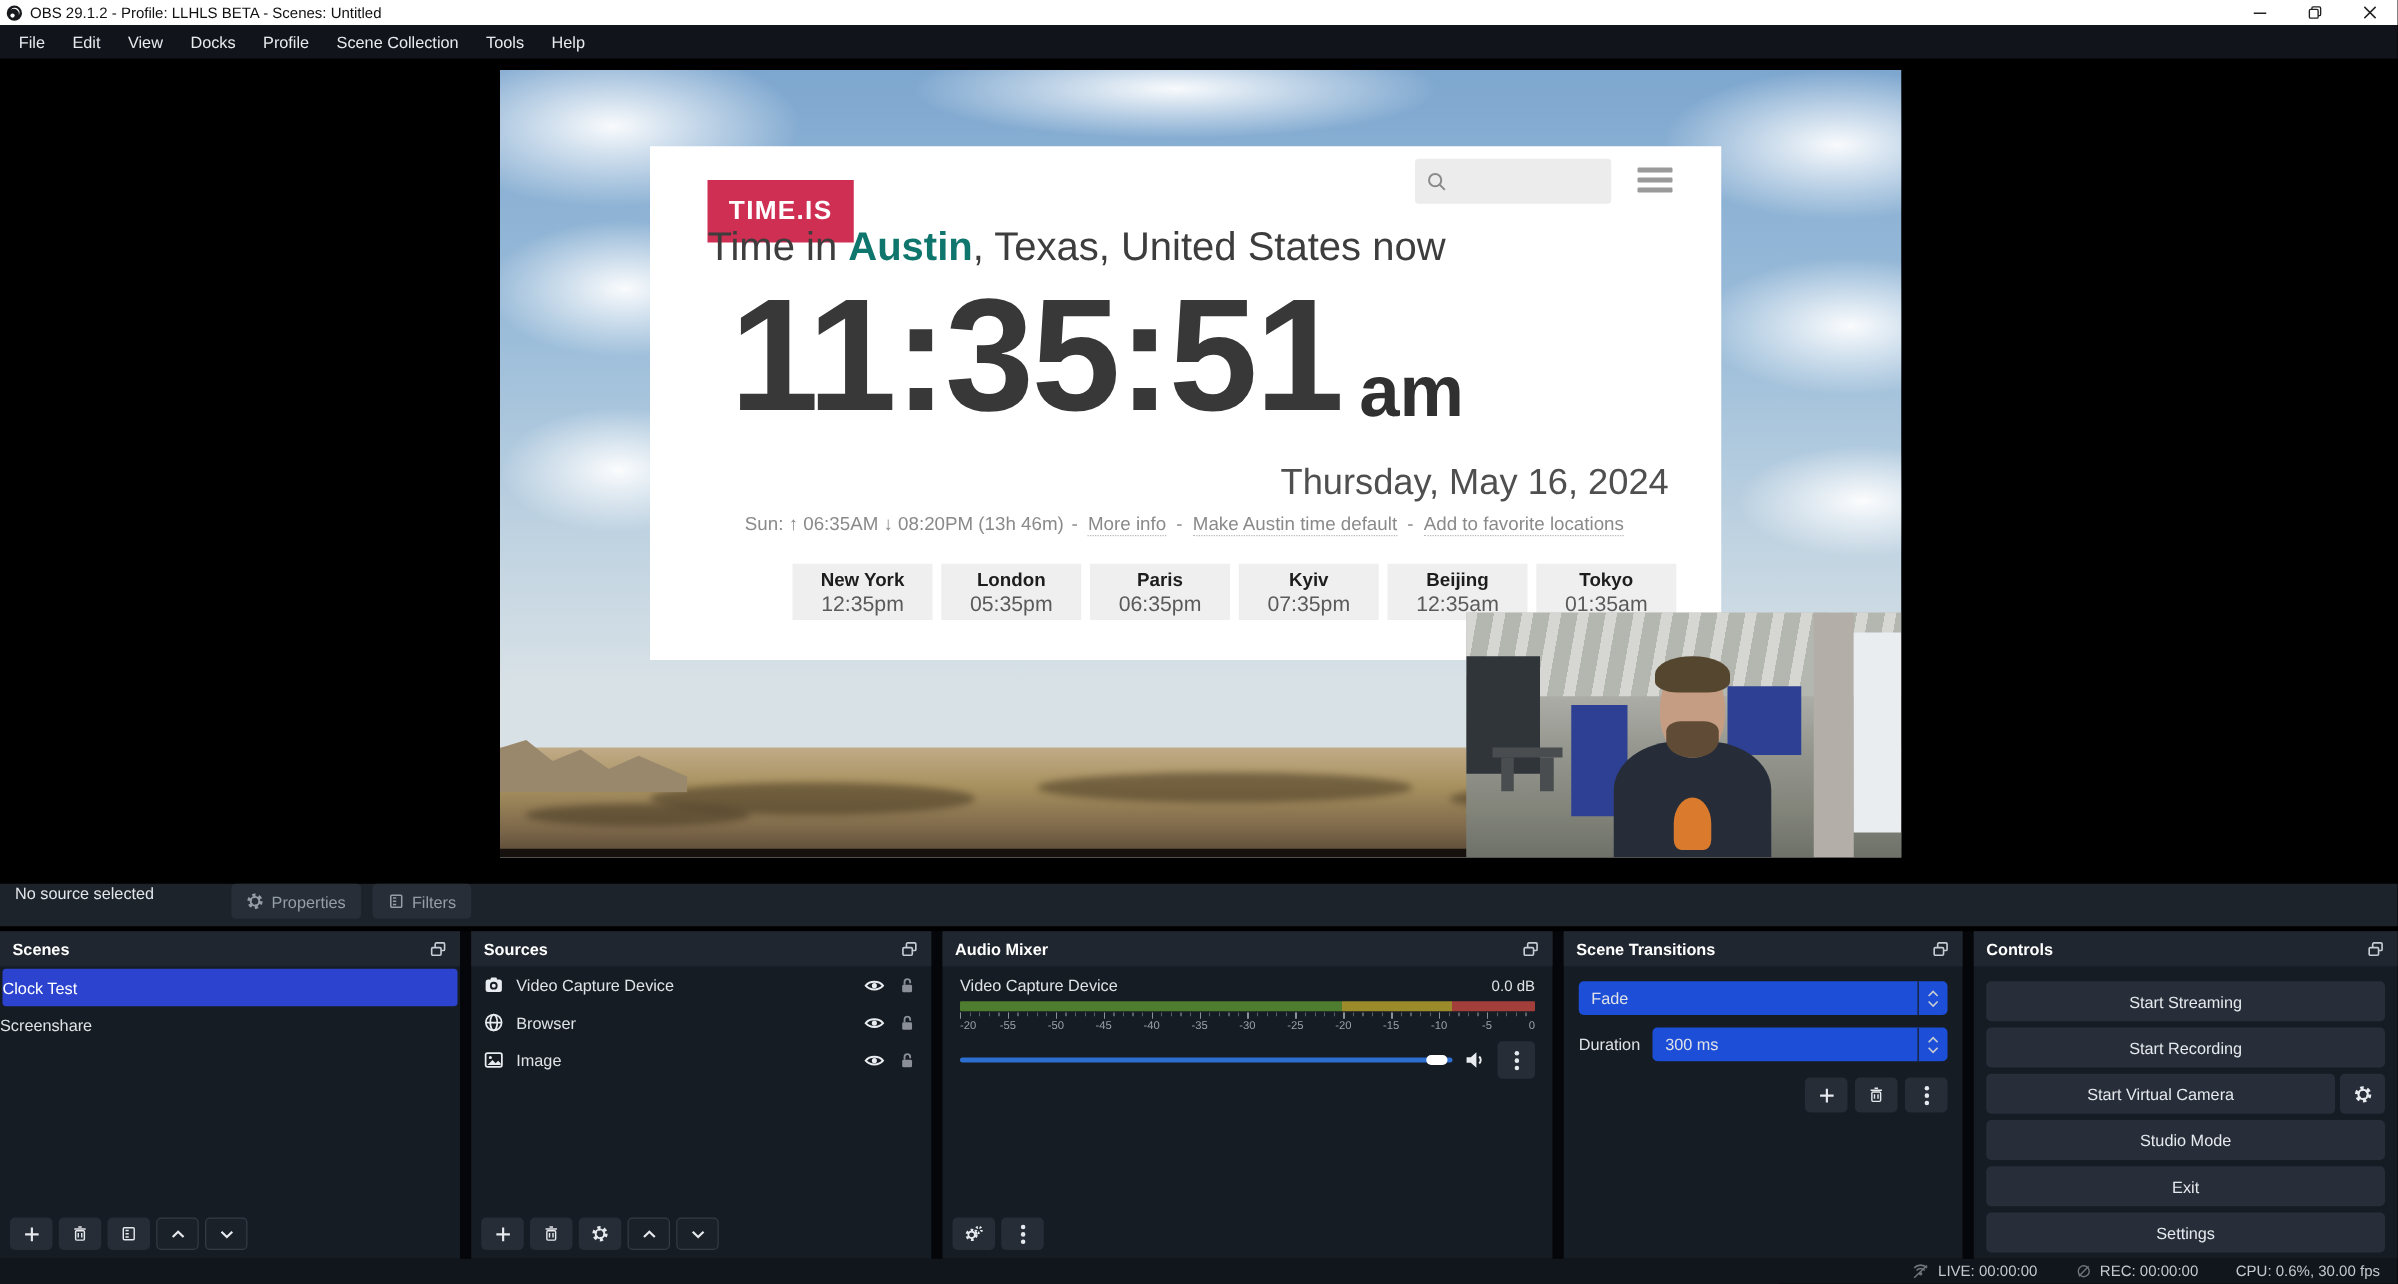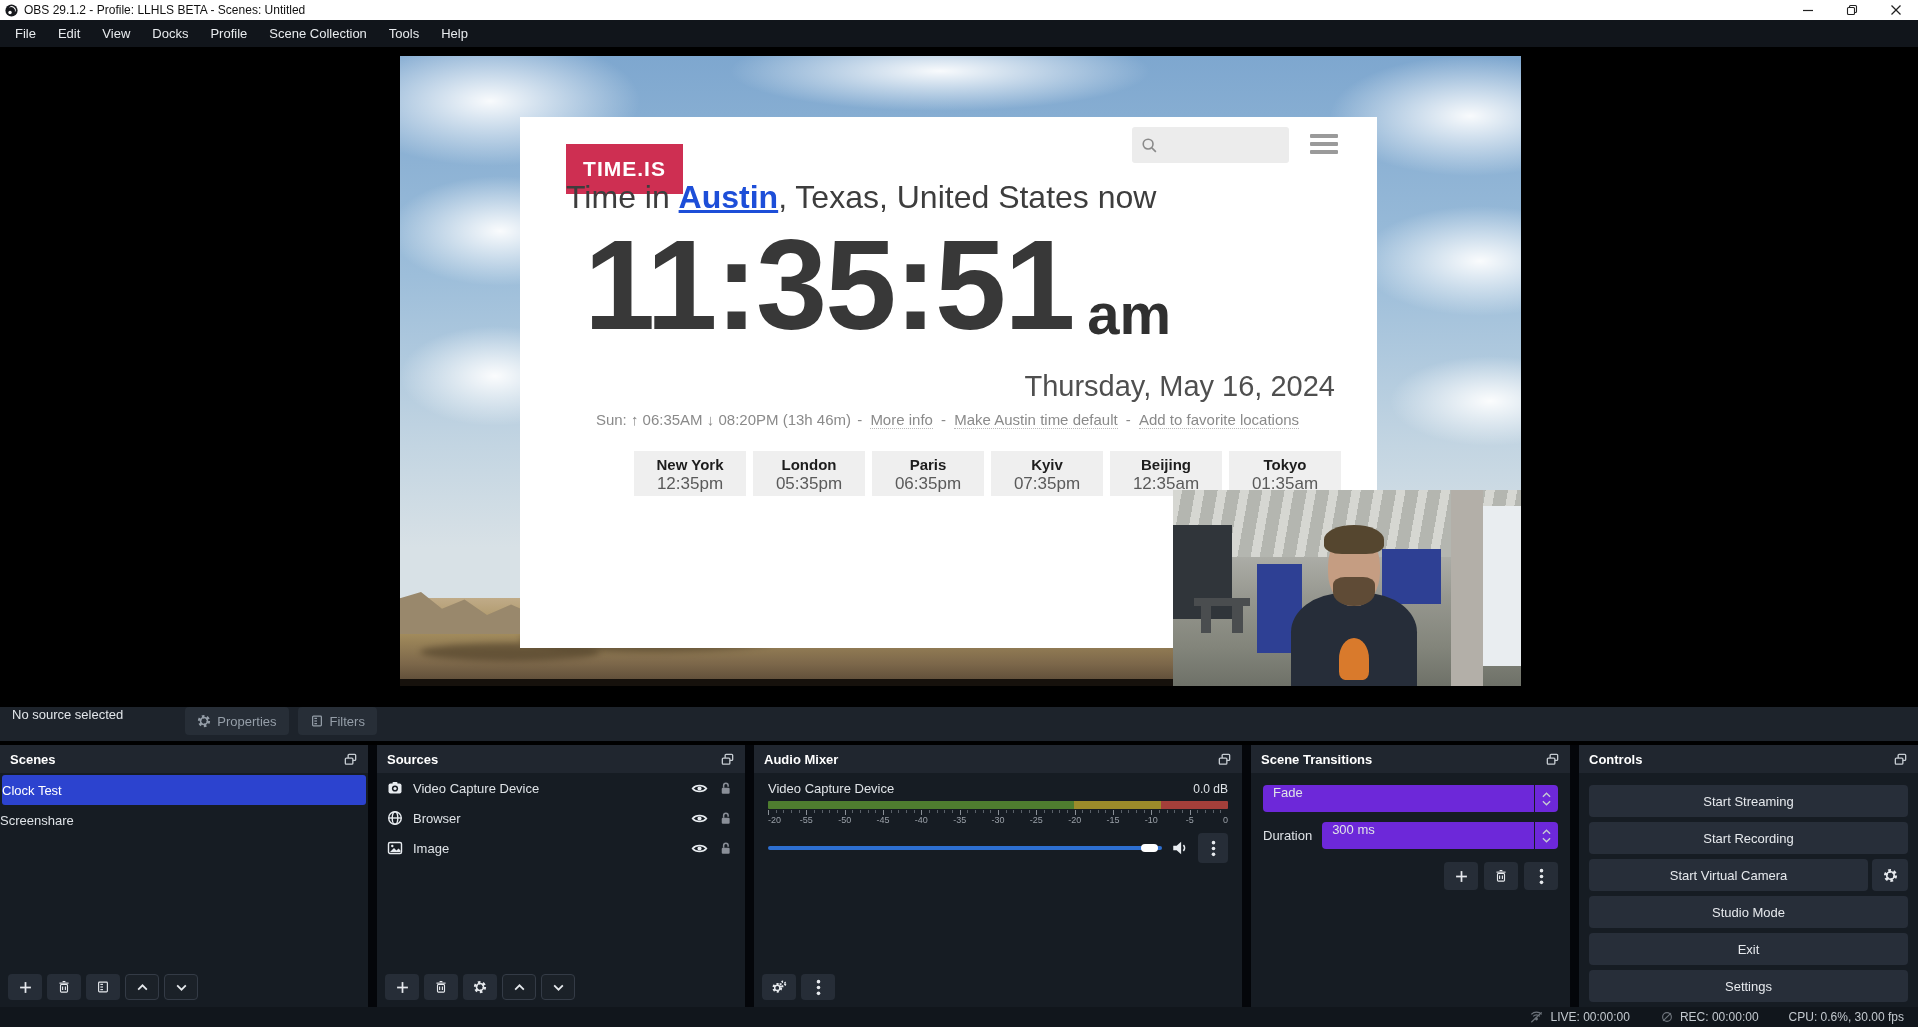--- a/index.html
+++ b/index.html
@@ -22,29 +22,29 @@
            background:linear-gradient(#7ea7cf 0%, #9dbeda 35%, #c3d5e2 62%, #d8e1e6 78%); }
   .cloud { position:absolute; background:radial-gradient(closest-side, rgba(255,255,255,.95), rgba(255,255,255,0)); }
   .desert { position:absolute; left:0; bottom:0; width:100%; height:88px;
             background:linear-gradient(#c0ab88 0%, #a8915f 35%, #7c674a 75%, #574634 100%); }
   .mountains { position:absolute; left:0; bottom:52px; width:150px; height:42px; background:#99886c;
                clip-path:polygon(0 15%, 14% 0, 28% 40%, 43% 18%, 58% 55%, 74% 30%, 100% 70%, 100% 100%, 0 100%); }
   .dune { position:absolute; background:#463823; border-radius:50%; filter:blur(3px); opacity:.55; }
   .video-bottom { position:absolute; left:0; bottom:0; width:100%; height:7px; background:#16110c; }
 
   
-  .webpage { position:absolute; left:120px; top:61px; width:857px; height:531px; background:#fff; color:#333; }
+  .webpage { position:absolute; left:120px; top:61px; width:857px; height:411px; background:#fff; color:#333; }
   .ti-logo { position:absolute; left:46px; top:27px; width:117px; height:50px; background:#ce2f52; color:#fff;
              display:flex; align-items:center; justify-content:center; font-weight:bold; font-size:21px; letter-spacing:1px; }
   .ti-search { position:absolute; left:612px; top:10px; width:157px; height:36px; background:#ececec; border-radius:3px;
                display:flex; align-items:center; padding-left:9px; }
   .ti-burger { position:absolute; left:790px; top:17px; width:28px; }
   .ti-burger div { height:4px; background:#9a9a9a; margin-bottom:4px; border-radius:1px; }
   .ti-heading { position:absolute; left:46px; top:62px; font-size:32px; color:#3d3d3d; }
-  .ti-heading b { color:#1d4ed8;text-decoration:underline; }
+  .ti-heading b { color:#0f766e; }
   .ti-clock { position:absolute; left:64px; top:104px; display:flex; align-items:flex-end; color:#383838; }
   .ti-time { font-size:128px; font-weight:bold; line-height:1; letter-spacing:-2px; }
   .ti-ampm { font-size:58px; font-weight:bold; line-height:1; margin:10px 0 6px 14px; color:#303030; }
   .ti-date { position:absolute; right:42px; top:253px; font-size:29px; color:#4f4f4f; }
   .ti-sun { position:absolute; left:0; top:294px; width:100%; text-align:center; font-size:15px; color:#8a8a8a; }
   .ti-sun .lnk { border-bottom:1px dotted #b8b8b8; margin:0 2px; }
   .ti-sun .dash { margin:0 2px; }
   .ti-cities { position:absolute; left:114px; top:334px; display:flex; gap:7px;border-radius:17px; }
   .ti-city { width:112px; height:45px; background:#efefef; text-align:center; padding-top:4px; }
   .ti-city .nm { font-size:15px; font-weight:bold; color:#1d1d1d; line-height:19px; }
@@ -105,21 +105,21 @@
   .ticks { position:relative; height:11px; font-size:9px; color:#9aa0a8; }
   .ticks span { position:absolute; top:0; transform:translateX(-50%); }
   .ticks span:first-child { transform:none; }
   .ticks span:last-child { transform:none; right:0; left:auto !important; }
   .vol-row { margin-top:7px; display:flex; align-items:center; gap:9px; }
   .vol-track { flex:1; position:relative; height:4px; background:#2d6fd1; border-radius:2px; }
   .vol-handle { position:absolute; right:1%; top:-2px; width:17px; height:8px; background:#fff; border-radius:4px; }
 
   
   .tr-body { padding:12px 12px 0 12px; }
-  .combo { display:flex; height:27px; background:#6d28d9; border-radius:4px; overflow:hidden; }
+  .combo { display:flex; height:27px; background:#1d4ed8; border-radius:4px; overflow:hidden; align-items:center; }
   .combo .val { padding-left:10px; flex:1; }
   .combo .arrows { width:24px; align-self:stretch; border-left:1px solid #161c23; display:flex; flex-direction:column; align-items:center; justify-content:center; gap:2px; }
   .tr-row2 { margin-top:10px; display:flex; align-items:center; gap:10px; }
   .tr-row2 .combo { flex:1; }
   .tr-btns { margin-top:13px; display:flex; justify-content:flex-end; gap:6px; }
   .tr-btns .tool-btn { height:28px; }
 
   
   .ctl-body { padding:12px 10px 0 10px; display:flex; flex-direction:column; gap:5px; }
   .ctl-btn { height:32px; background:#272e39; border-radius:4px; color:#e6e9ed; font-size:13px; display:flex; align-items:center; justify-content:center; }

